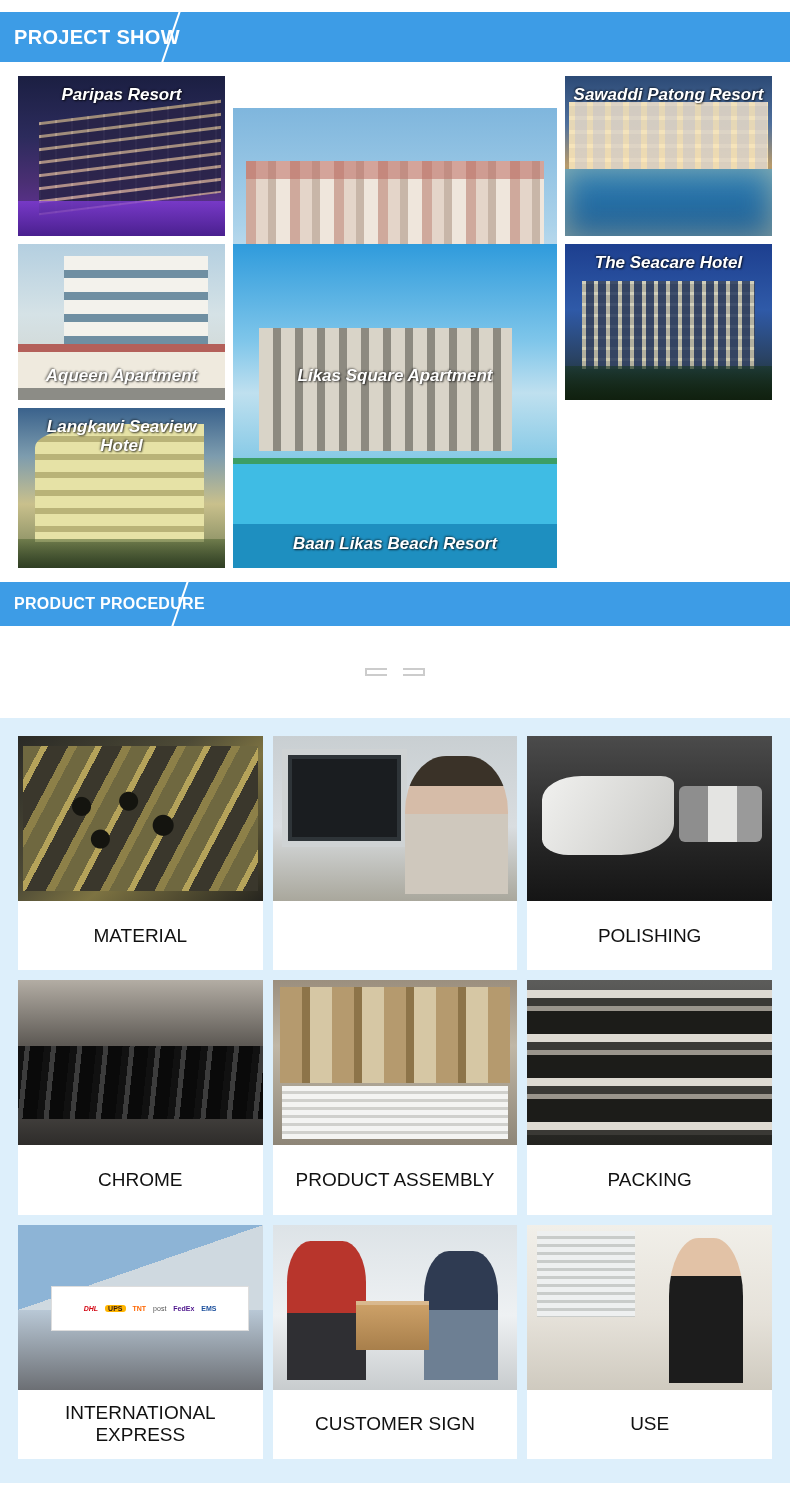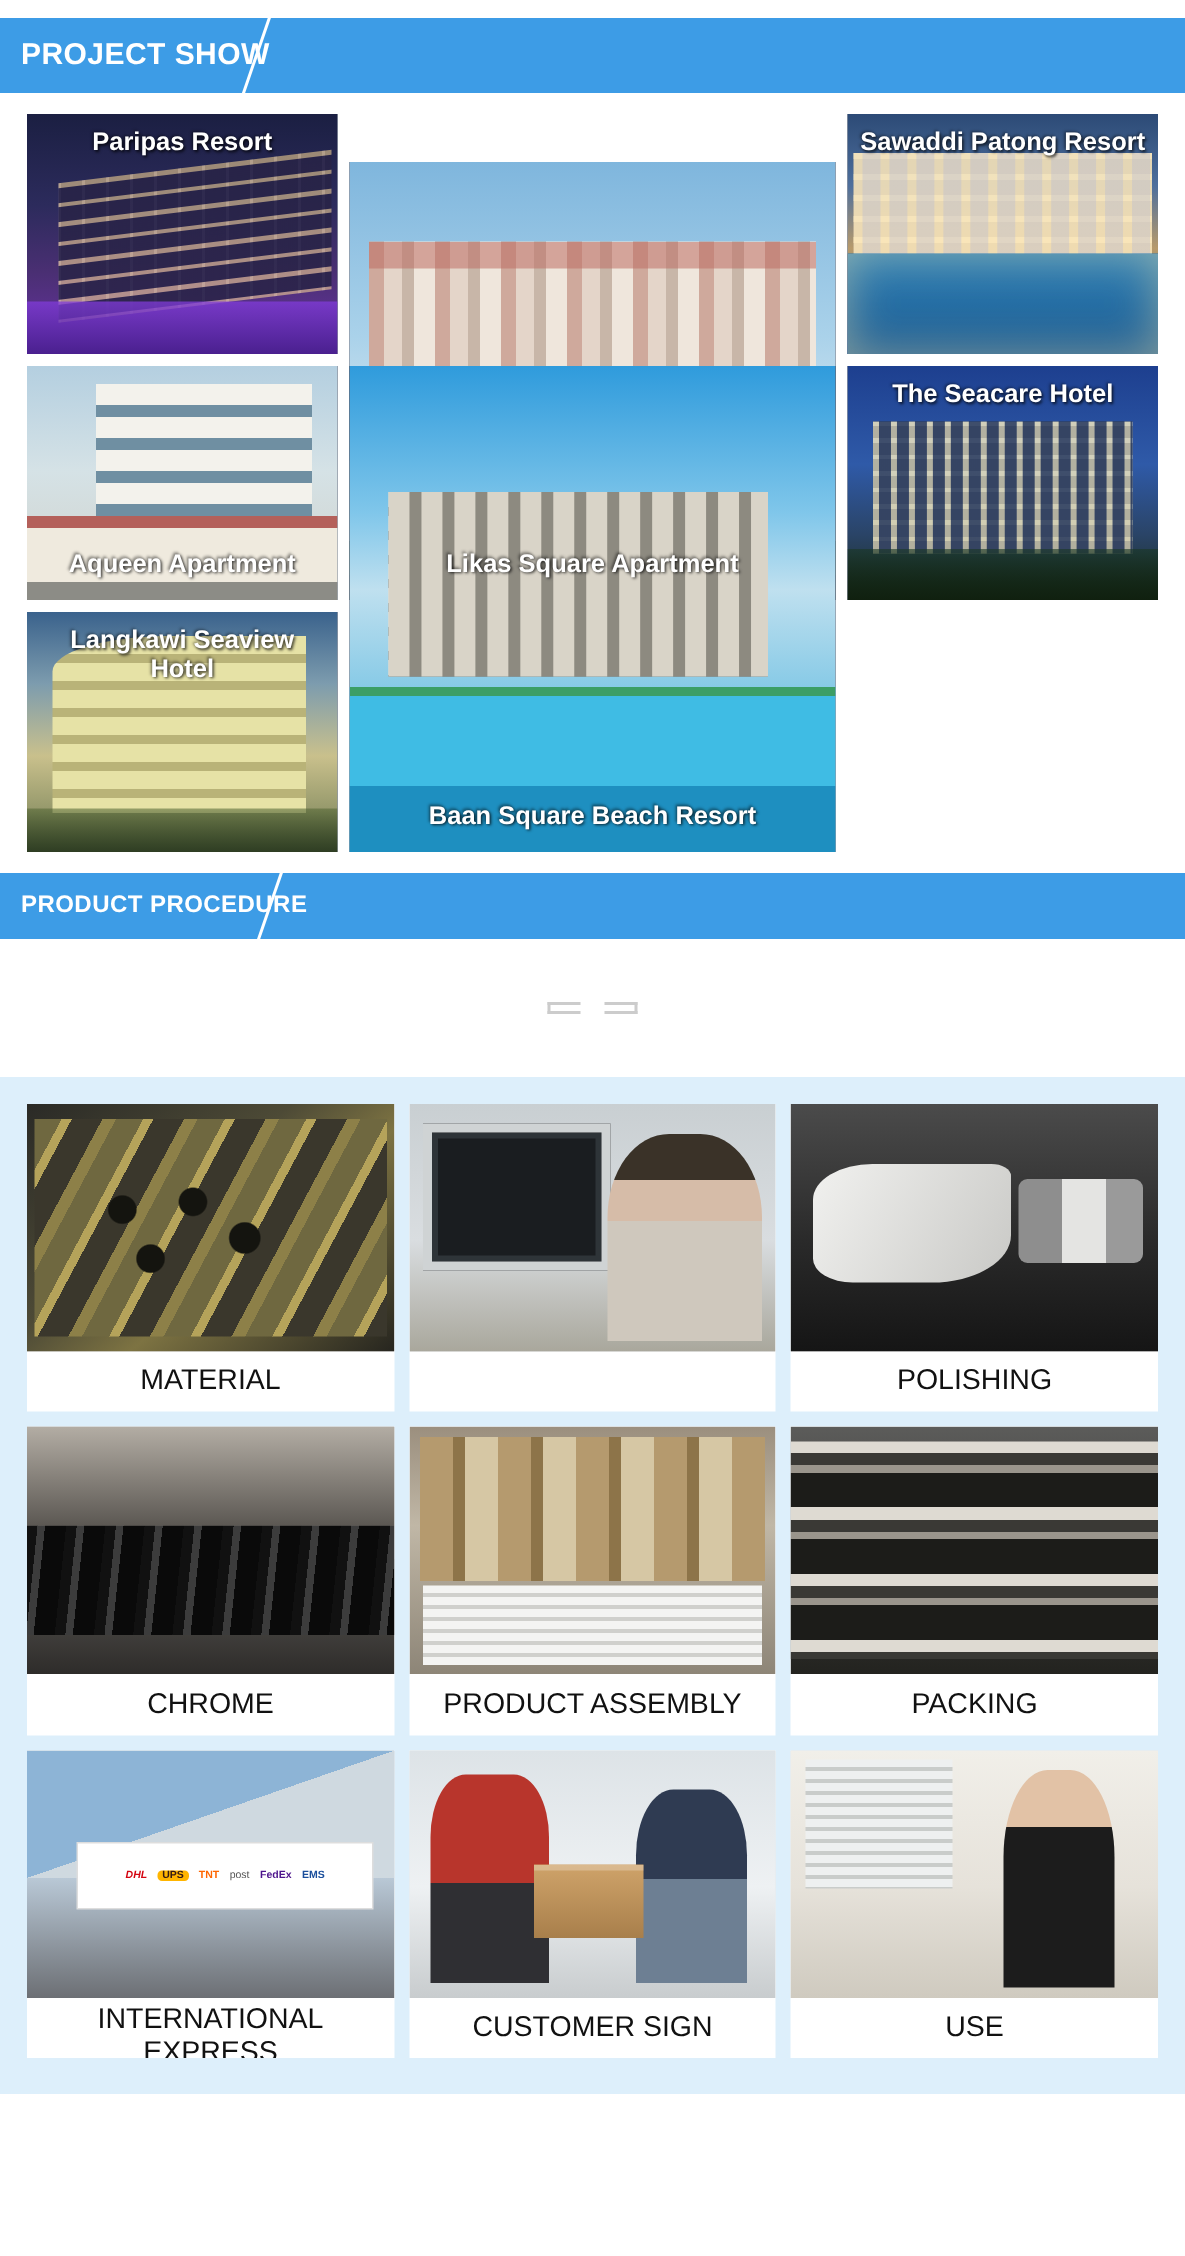--- a/index.html
+++ b/index.html
@@ -66,20 +66,21 @@
     background: #ffffff;
     box-sizing: border-box;
   }
   .project-grid {
     display: grid;
     grid-template-columns: 207px 1fr 207px;
     grid-template-rows: 160px 1fr 160px;
     gap: 8px;
     width: 754px;
     height: 492px;
+    font-style: italic;
   }
   .tile {
     position: relative;
     overflow: hidden;
     background: #20304a;
   }
   .tile-caption {
     position: absolute;
     left: 0;
     right: 0;
@@ -273,21 +274,21 @@
   }
   .bracket-l { left: 0;  border-left: 2px solid #cccccc; }
   .bracket-r { right: 0; border-right: 2px solid #cccccc; }
 
   
   .procedure-section {
     background: #ddeffb;
     padding: 18px 18px 24px 18px;
     box-sizing: border-box;
     width: 790px;
-    height: 678px;
+    height: 765px;
   }
   .procedure-grid {
     display: grid;
     grid-template-columns: repeat(3, 1fr);
     grid-template-rows: repeat(3, 1fr);
     gap: 10px;
     width: 100%;
     height: 100%;
   }
   .proc-card {
@@ -517,21 +518,21 @@
       <div class="tile-caption cap-bottom">Aqueen Apartment</div>
     </div>
 
     <div class="tile" id="tile-seacare">
       <div class="ph ph-seacare"></div>
       <div class="tile-caption cap-top">The Seacare Hotel</div>
     </div>
 
     <div class="tile tile-center" id="tile-baan">
       <div class="ph ph-baan"></div>
-      <div class="tile-caption cap-bottom">Baan Square Beach Resort</div>
+      <div class="tile-caption cap-bottom">Baan Likas Beach Resort</div>
     </div>
 
     <div class="tile" id="tile-langkawi">
       <div class="ph ph-langkawi"></div>
       <div class="tile-caption cap-top">Langkawi Seaview Hotel</div>
     </div>
 
   </div>
 </div>
 

